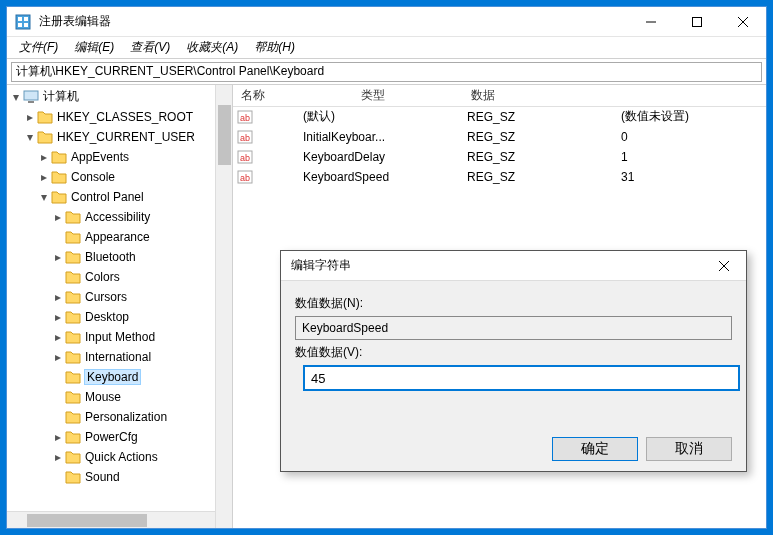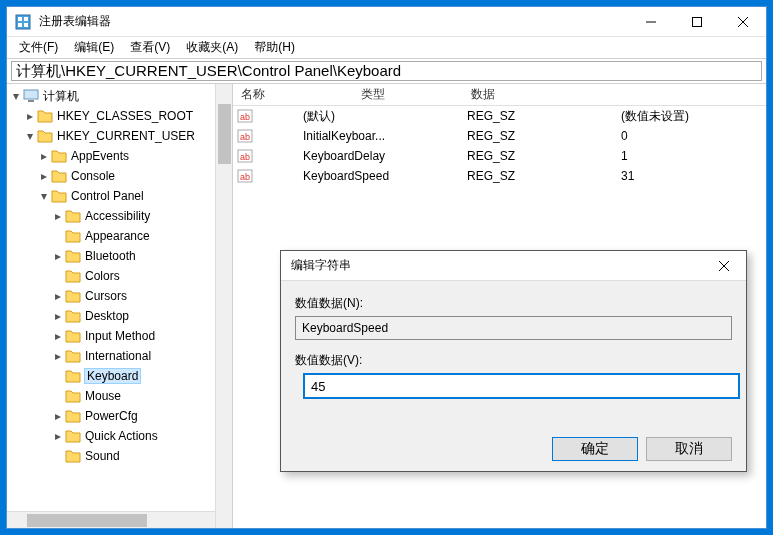--- a/index.html
+++ b/index.html
@@ -9,24 +9,24 @@
   background: #fff; border: 1px solid #4a90d9; display: flex; flex-direction: column;
 }
 .titlebar {
   height: 30px; background: #fff; display: flex; align-items: center;
   border-bottom: 1px solid #e5e5e5;
 }
 .title-icon { width: 16px; height: 16px; margin: 0 8px; }
 .title-text { font-size: 12px; color: #000; flex: 1; }
 .tb-btn { width: 46px; height: 30px; display: flex; align-items: center; justify-content: center; }
 .tb-btn svg { width: 10px; height: 10px; }
-.menubar { height: 22px; display: flex; align-items: center; padding: 0 4px; font-size: 12px; color: #000; border-bottom: 1px solid #d0d0d0;}
+.menubar { height: 22px; display: flex; align-items: center; padding: 0 4px; font-size: 12px; color: #000; border-bottom: 1px solid #d0d0d0; font-style: italic;}
 .menu-item { padding: 2px 8px; }
 .addr { border-bottom: 1px solid #d0d0d0; padding: 2px 4px; }
-.addr input { width: 100%; border: 1px solid #aaa; font-size: 15px; padding: 2px 4px; height: 20px; font-family: "Segoe UI", sans-serif; }
+.addr input { width: 100%; border: 1px solid #aaa; font-size: 12px; padding: 2px 4px; height: 20px; font-family: "Segoe UI", sans-serif; }
 .content { flex: 1; display: flex; min-height: 0; }
 .tree-panel { width: 226px; border-right: 1px solid #d0d0d0; overflow: auto; position: relative; }
 .tree { font-size: 12px; padding: 2px 0 2px 2px; }
 .tree-row { display: flex; align-items: center; height: 20px; white-space: nowrap; }
 .tw { width: 14px; display: inline-flex; justify-content: center; color: #555; }
 .folder-icn { width: 16px; height: 14px; margin-right: 4px; flex-shrink: 0; }
 .pc-icn { width: 16px; height: 14px; margin-right: 4px; }
 .tsel { background: #cde8ff; outline: 1px solid #99d1ff; }
 .list-panel { flex: 1; overflow: auto; font-size: 12px; position: relative; }
 .list-header { display: flex; border-bottom: 1px solid #e0e0e0; height: 22px; align-items: center; background: #fff; }
@@ -224,20 +224,28 @@
             </svg>
             <span class="tsel" style="padding:0 2px">Keyboard</span>
           </div>
         <div class="tree-row">
             <span class="indent" style="width:42px"></span>
             <span class="tw"></span>
             <svg class="folder-icn" viewBox="0 0 16 14">
               <path d="M1 2h5l2 2h7v9H1z" fill="#ffd868" stroke="#d4a020"></path>
             </svg>
             <span>Mouse</span>
+          </div>
+        <div class="tree-row">
+            <span class="indent" style="width:42px"></span>
+            <span class="tw"></span>
+            <svg class="folder-icn" viewBox="0 0 16 14">
+              <path d="M1 2h5l2 2h7v9H1z" fill="#ffd868" stroke="#d4a020"></path>
+            </svg>
+            <span>Personalization</span>
           </div>
         <div class="tree-row">
             <span class="indent" style="width:42px"></span>
             <span class="tw">▸</span>
             <svg class="folder-icn" viewBox="0 0 16 14">
               <path d="M1 2h5l2 2h7v9H1z" fill="#ffd868" stroke="#d4a020"></path>
             </svg>
             <span>PowerCfg</span>
           </div>
         <div class="tree-row">
@@ -313,20 +321,20 @@
     <div class="dlg-close">
         <svg width="10" height="10" viewBox="0 0 10 10">
           <line x1="0" y1="0" x2="10" y2="10" stroke="#000"></line>
           <line x1="10" y1="0" x2="0" y2="10" stroke="#000"></line>
         </svg>
       </div>
   </div>
   <div class="dlg-body">
     <div class="dlg-label">数值数据(N):</div>
     <input class="dlg-input-ro" readonly="" value="KeyboardSpeed" style="">
-    <div class="dlg-label" style="margin-top:12px">数值数据(V):</div>
+    <div class="dlg-label" style="margin-top:4px">数值数据(V):</div>
     <input class="dlg-input" value="45" style="">
   </div>
   <div class="dlg-btns">
     <button class="dlg-btn primary">确定</button>
     <button class="dlg-btn">取消</button>
   </div>
 </div>
 
 </body></html>

